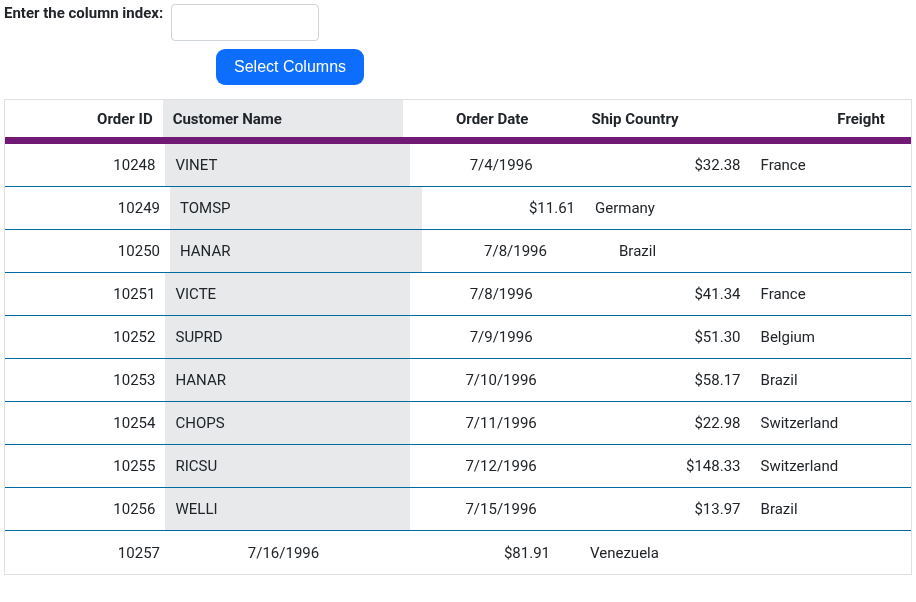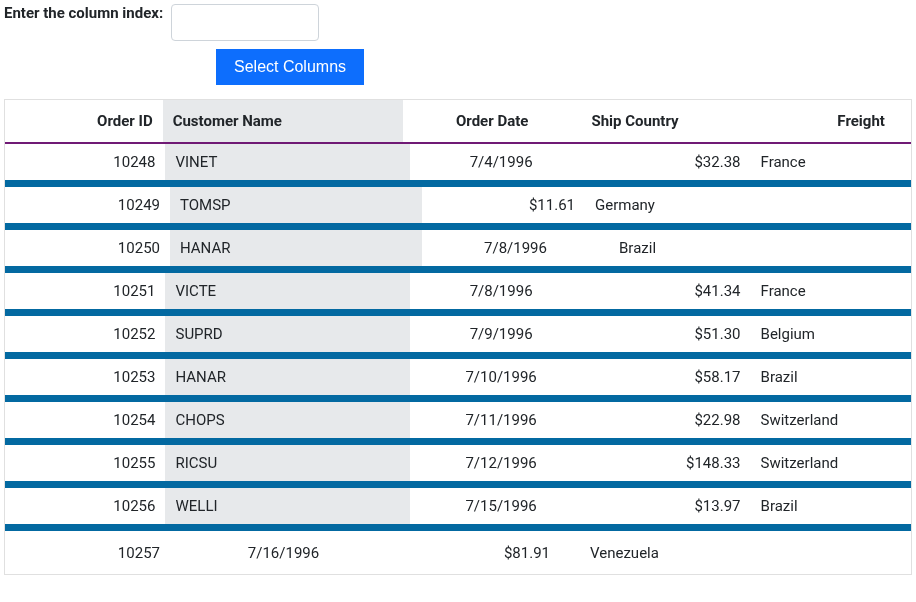--- a/index.html
+++ b/index.html
@@ -34,34 +34,34 @@
       outline: none;
     }
     .button-row {
       margin-left: 212px;
       margin-bottom: 14px;
     }
     .primary-button {
       background: #0d6efd;
       color: #fff;
       border: none;
-      border-radius: 0;
+      border-radius: 9px;
       padding: 9px 18px;
       font-size: 16px;
       cursor: pointer;
     }
     .grid-wrapper {
       border: 1px solid #e0e0e0;
       width: 908px;
       overflow: hidden;
     }
     .grid-header {
       display: flex;
       background: #fff;
-      border-bottom: 2px solid #701a75;
+      border-bottom: 7px solid #701a75;
       height: 44px;
     }
     .grid-body-outer {
       height: 430px;
       overflow-y: scroll;
       overflow-x: hidden;
     }
     .grid-body-outer::-webkit-scrollbar {
       width: 17px;
     }
@@ -70,21 +70,21 @@
     }
     .grid-body-outer::-webkit-scrollbar-thumb {
       background: #c1c1c1;
     }
     .grid-body-outer::-webkit-scrollbar-button {
       background: #f1f1f1;
       height: 17px;
     }
     .grid-row {
       display: flex;
-      border-bottom: 7px solid #0369a1;
+      border-bottom: 1px solid #0369a1;
       height: 43px;
     }
     .grid-row:last-child {
       border-bottom: none;
       gap: 20px;
     }
     .cell {
       padding: 10px 10px;
       display: flex;
       align-items: center;

